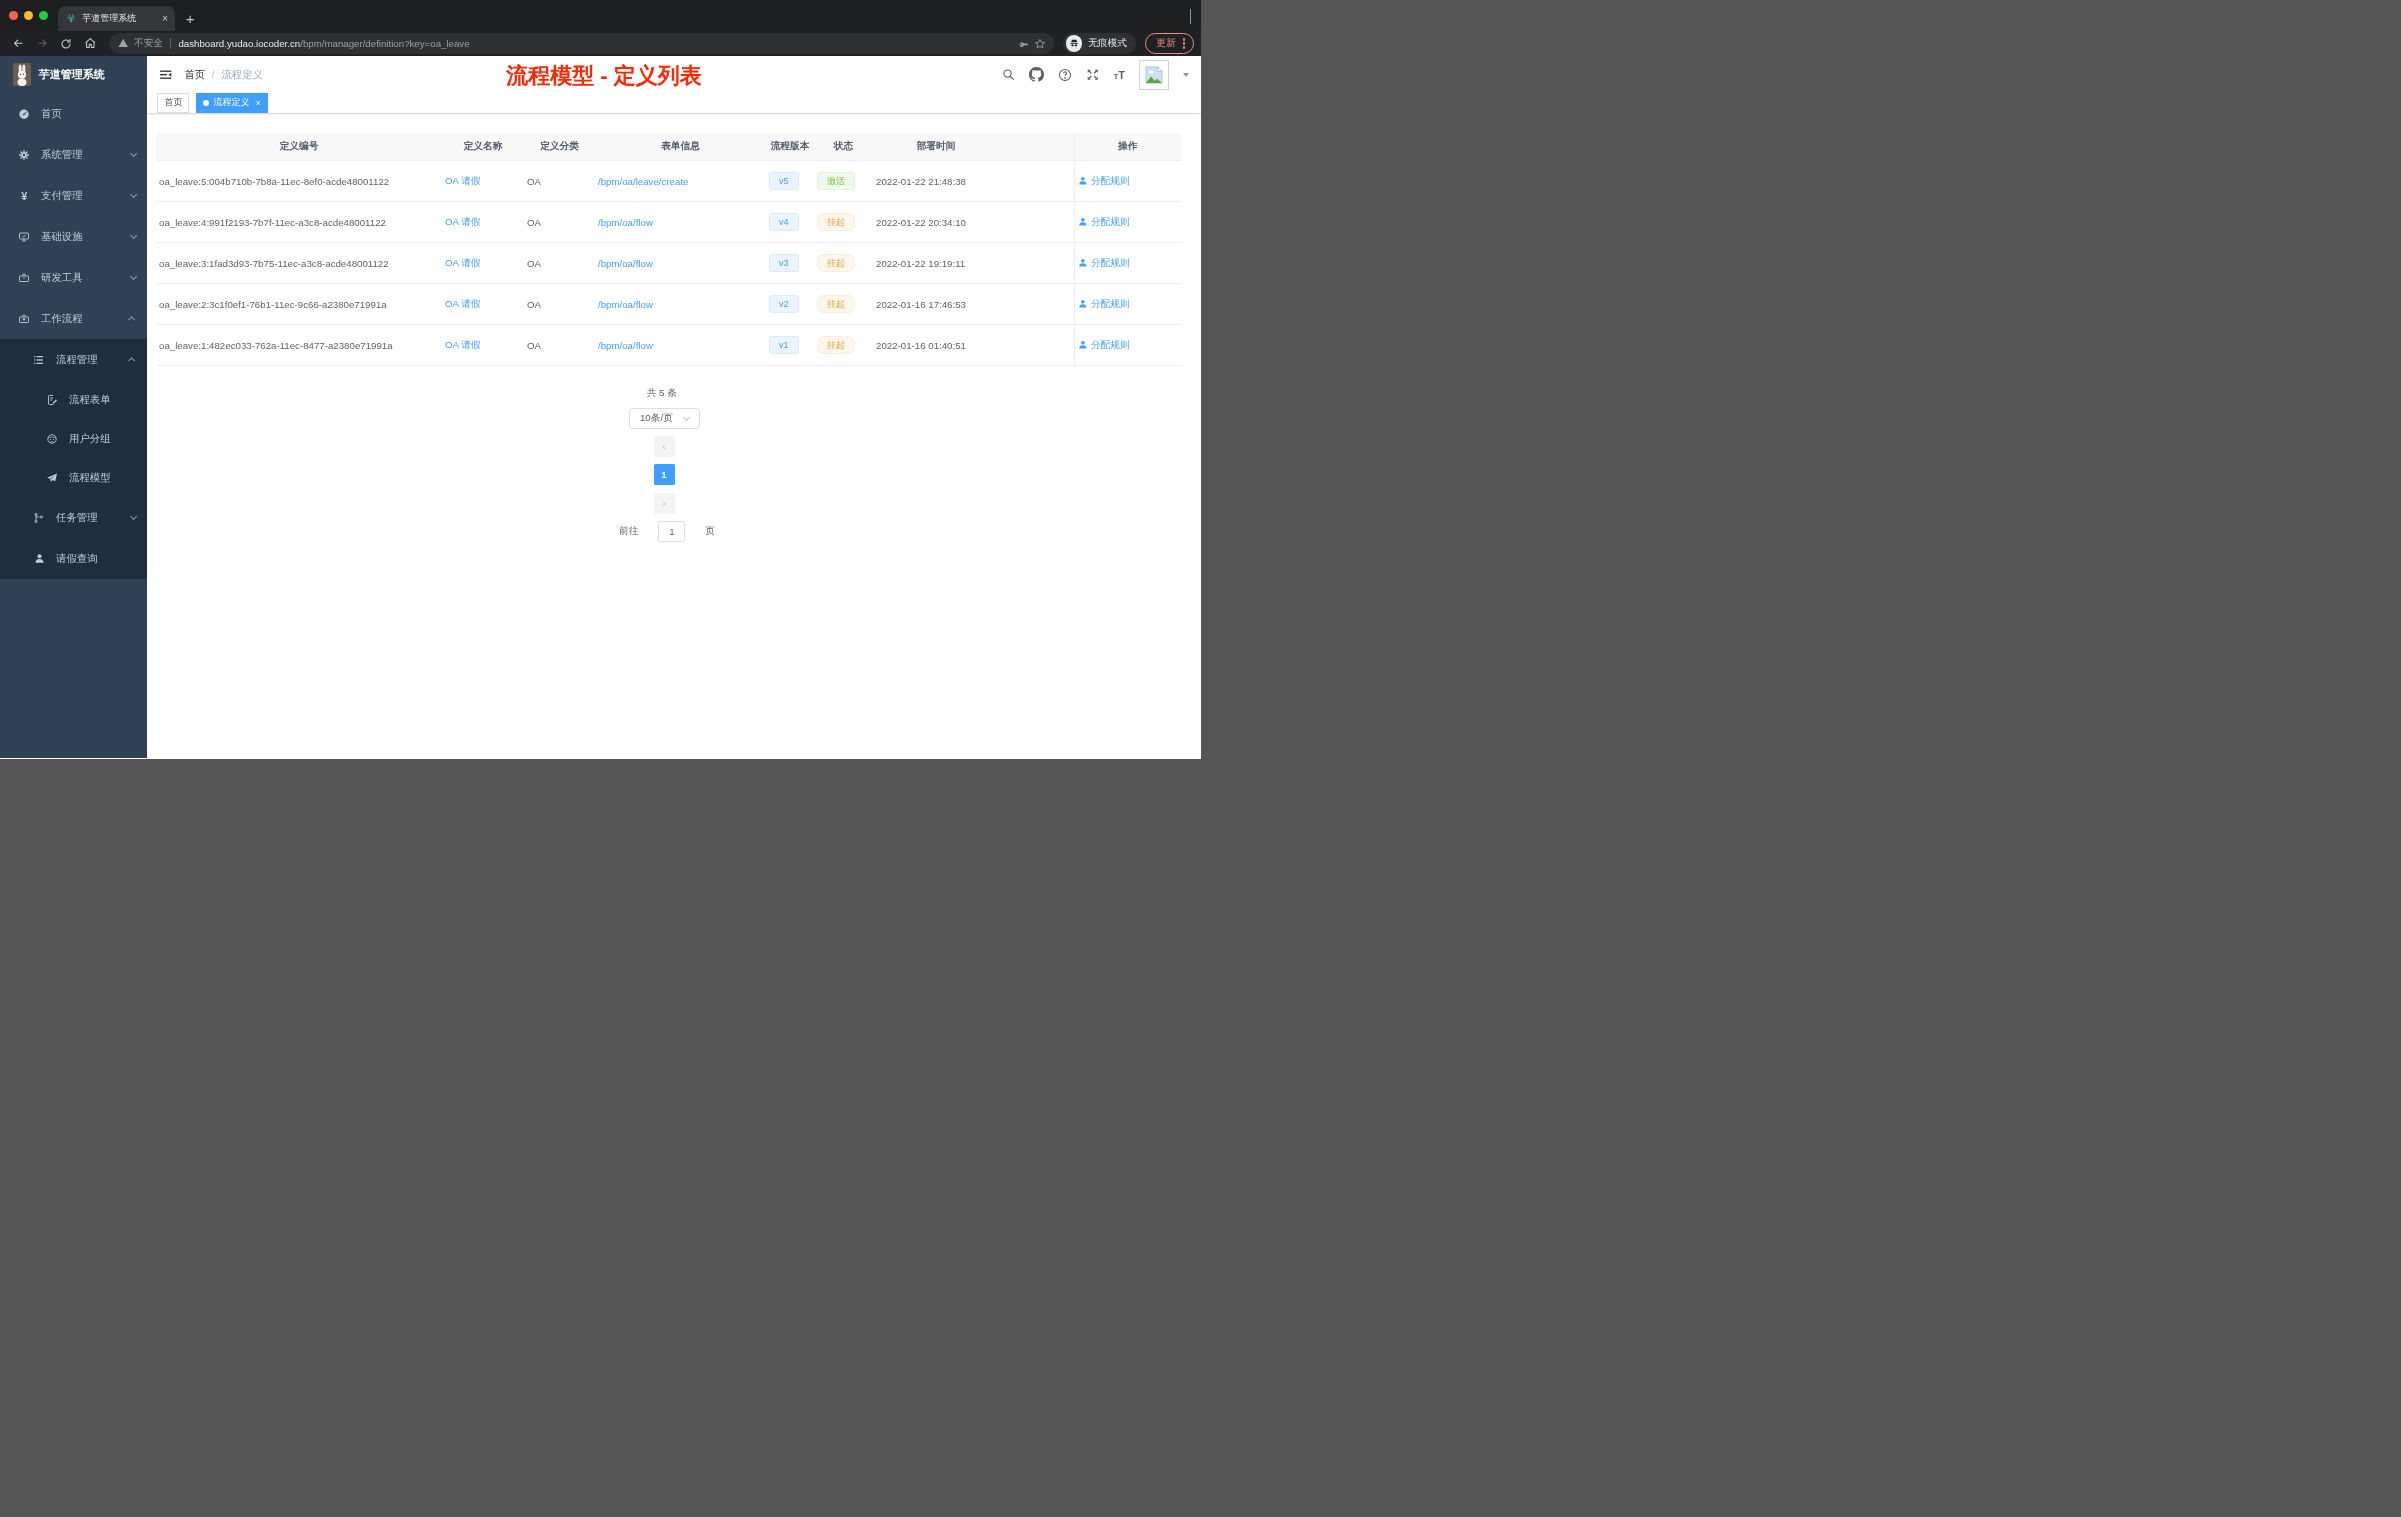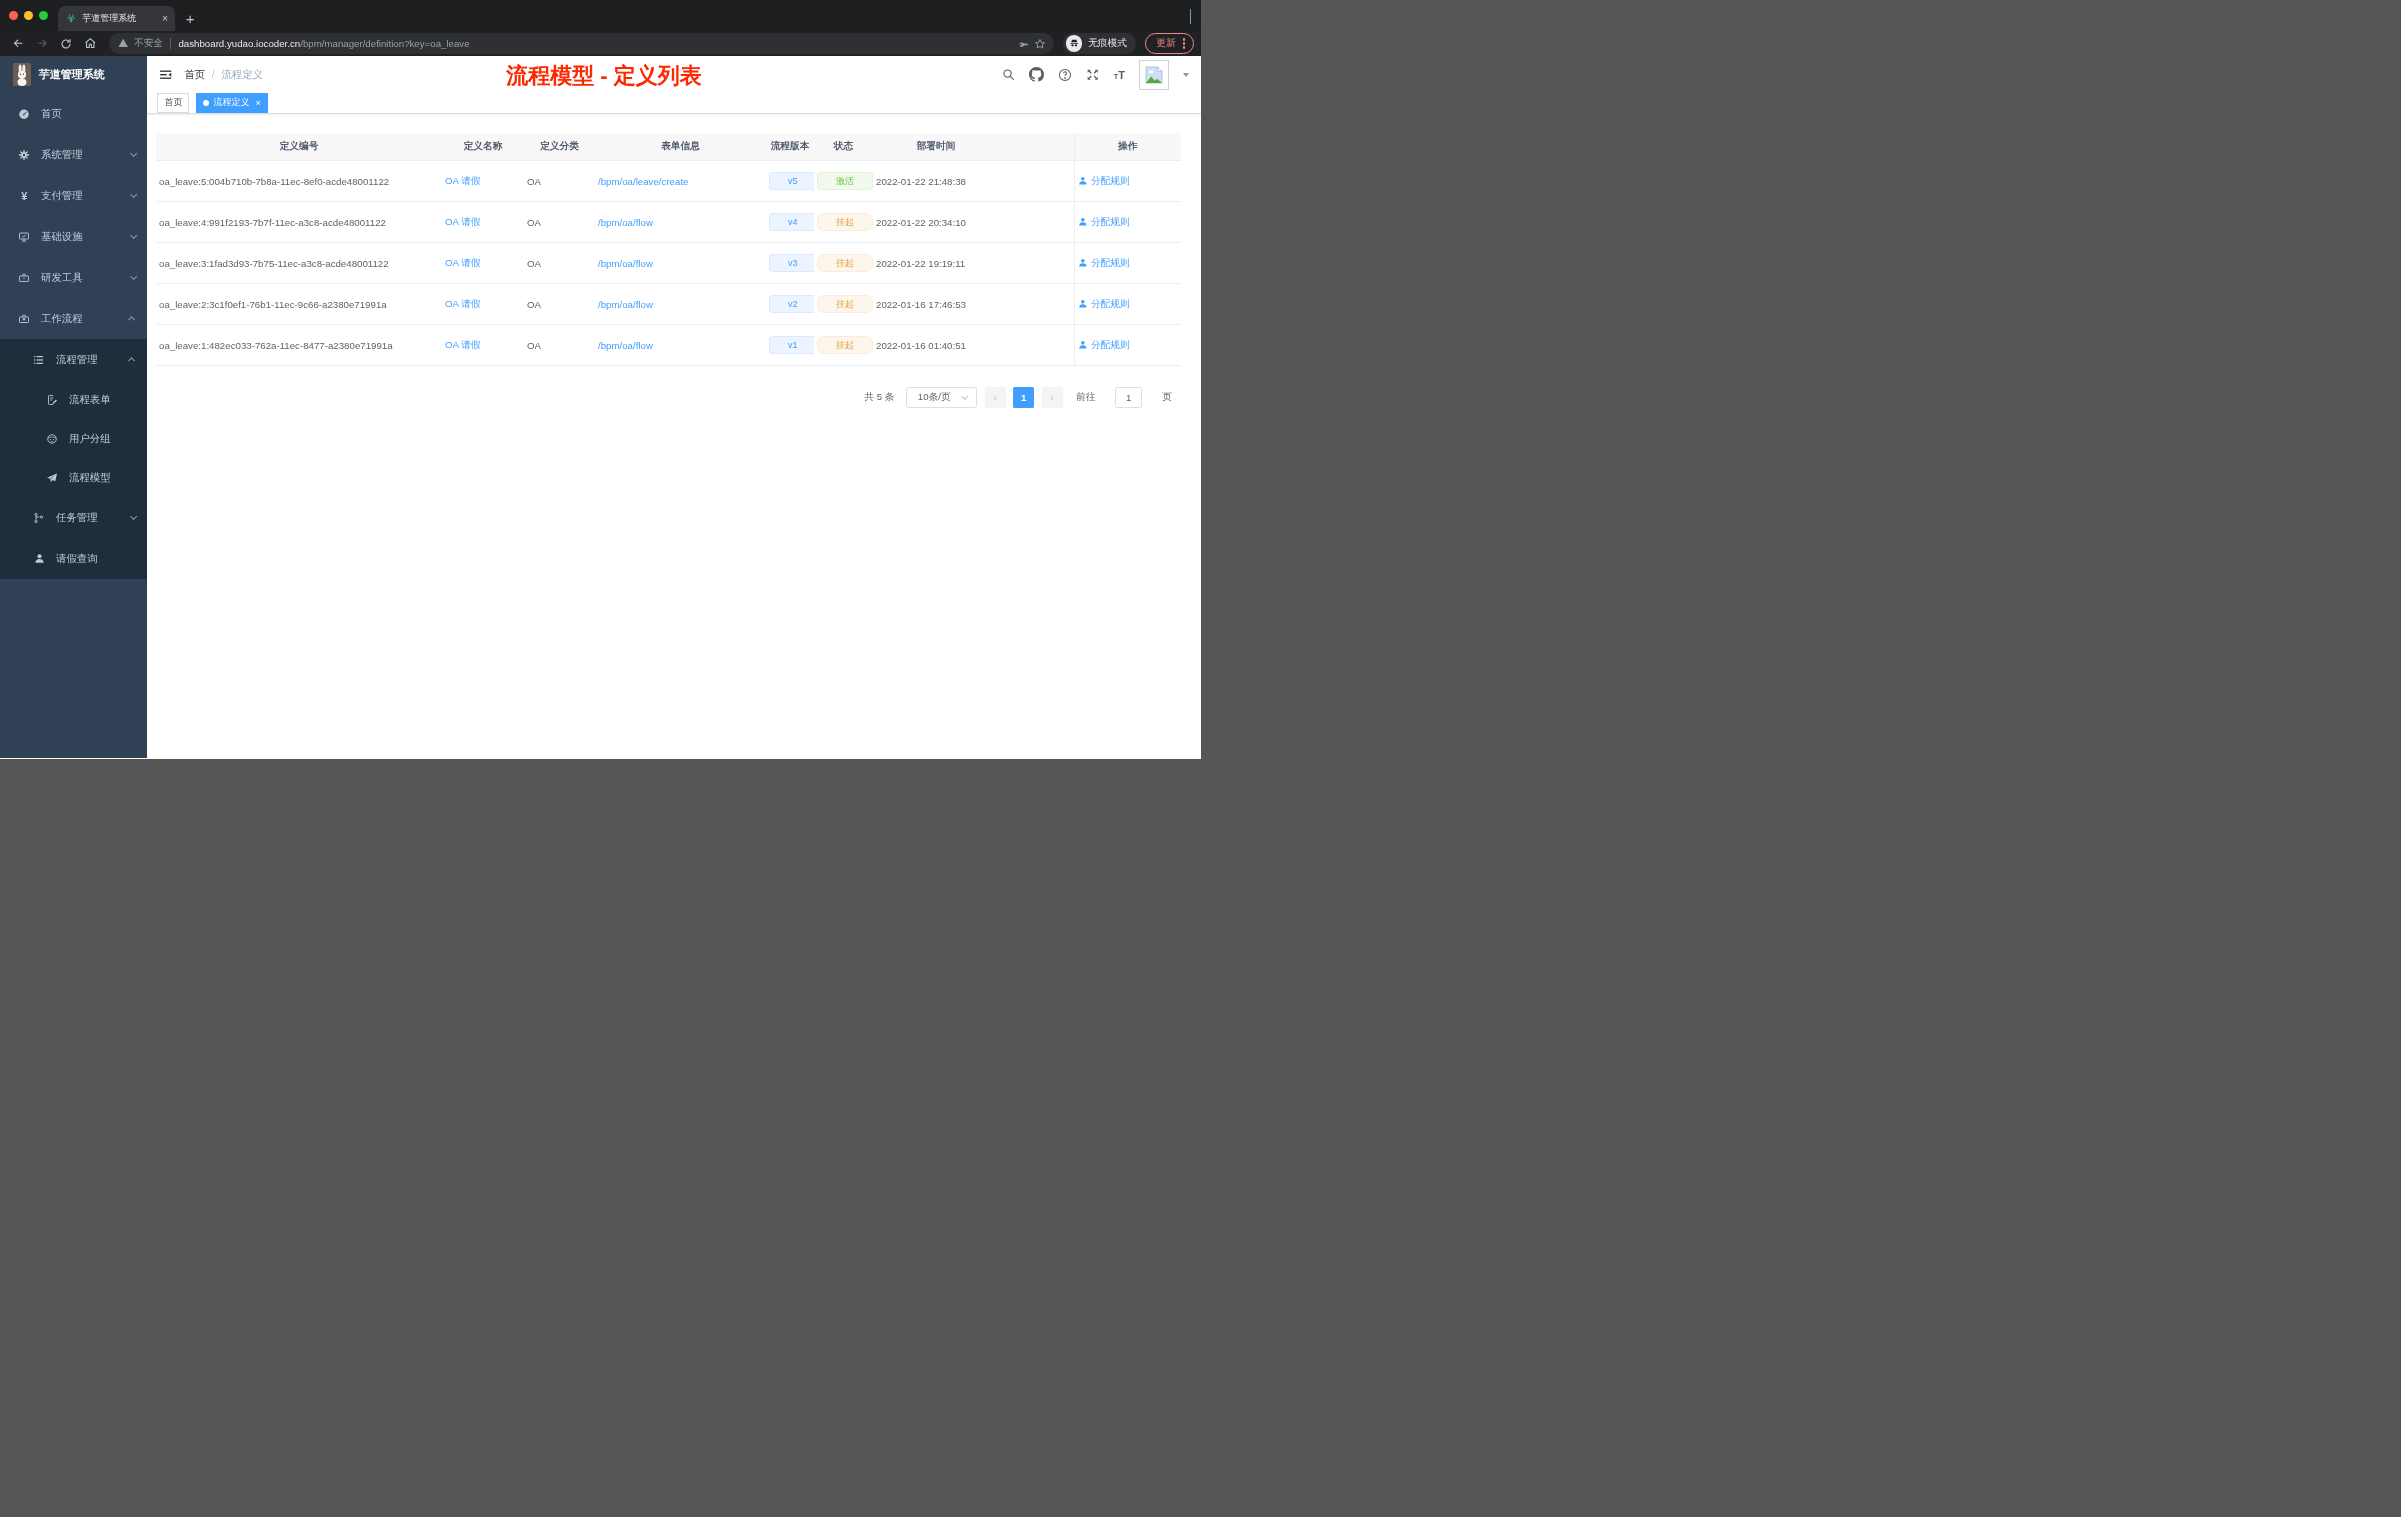--- a/index.html
+++ b/index.html
@@ -76,29 +76,29 @@
 
   
   .content { flex:1; padding:19.3px 9px 0 9px; background:#fff; }
   table.grid { border-collapse:collapse; table-layout:fixed; width:1025px; font-size:9.7px; color:#606266; }
   .grid th { background:#f8f8f9; color:#515a6e; font-weight:bold; height:27.5px; text-align:center;
              border-bottom:0.7px solid #ebeef5; padding:0 3px; }
   .grid td { height:41px; border-bottom:0.7px solid #ebeef5; padding:0 3px;
              overflow:hidden; white-space:nowrap; }
   .grid .c-action { border-left:0.7px solid #ebeef5; }
   .link { color:#409eff; text-decoration:none; cursor:pointer; }
-  .etag { display:inline-block; height:18px; line-height:16.3px; padding:0 18px; border-radius:3px; font-size:9px; border:0.7px solid; }
+  .etag { display:inline-block; height:18px; line-height:16.3px; padding:0 9px; border-radius:3px; font-size:9px; border:0.7px solid; }
   .etag.blue { color:#409eff; background:#ecf5ff; border-color:#d9ecff; }
   .etag.green { color:#67c23a; background:#f0f9eb; border-color:#e1f3d8; }
   .etag.yellow { color:#e6a23c; background:#fdf6ec; border-color:#faecd8;border-radius:7px; }
   .act-link { color:#409eff; display:inline-flex; align-items:center; gap:3.7px; cursor:pointer; }
 
   
   .pager { margin-top:21px; display:flex; justify-content:flex-end; align-items:center;
-           padding-right:20px; gap:7.4px; font-size:9.7px; color:#606266; }
+           padding-right:20px; gap:7.4px; font-size:9.7px; color:#606266;flex-direction:column; }
   .pg-total { margin-right:4.5px; }
   .pg-select { width:71px; height:21px; border:0.7px solid #dcdfe6; border-radius:3px; display:flex; align-items:center;
                justify-content:center; gap:10px; color:#606266; cursor:pointer; }
   .pg-select .chev { border-color:#c0c4cc; }
   .pg-btn { width:21px; height:21px; background:#f4f4f5; border-radius:1.5px; display:flex; align-items:center;
             justify-content:center; color:#c0c4cc; cursor:pointer; font-size:10.4px; }
   .pg-num { width:21px; height:21px; background:#409eff; border-radius:1.5px; color:#fff; font-weight:bold;
             display:flex; align-items:center; justify-content:center; cursor:pointer; }
   .pg-goto { display:flex; align-items:center; gap:20px; margin-left:6px; }
   .pg-input { width:27px; height:21px; border:0.7px solid #dcdfe6; border-radius:2.2px; text-align:center;

